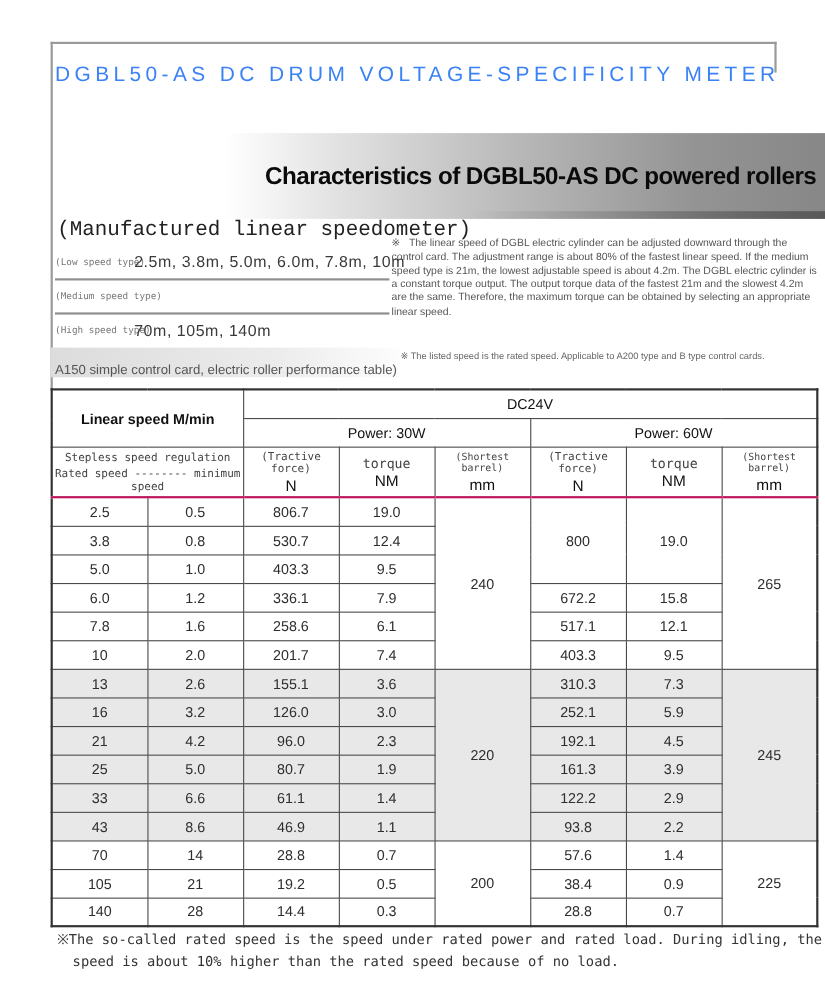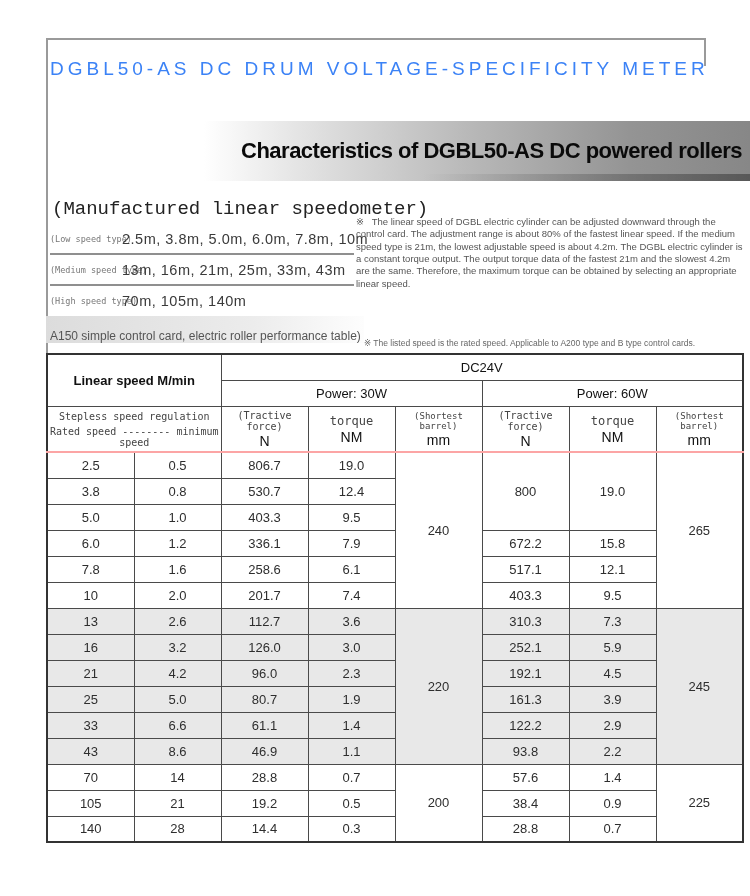--- a/index.html
+++ b/index.html
@@ -12,21 +12,21 @@
   
   .frame-top{left:46px;top:38px;width:658px;height:26px;border-top:2px solid #9a9a9a;border-right:2px solid #9a9a9a;}
   .frame-left{left:46px;top:38px;width:0;height:316px;border-left:2px solid #9a9a9a;}
 
   .doc-title{
     left:50px;top:58px;width:650px;text-align:center;
     font-size:19px;letter-spacing:4px;color:#3b82f6;white-space:nowrap;
   }
 
   .banner{
-    left:204px;top:121px;width:546px;height:60px;
+    left:204px;top:121px;width:546px;height:78px;
     background:linear-gradient(90deg,#ffffff 0%,#e3e3e3 18%,#b9b9b9 48%,#949494 78%,#878787 100%);
     display:flex;align-items:center;justify-content:flex-end;padding-right:8px;box-sizing:border-box;
   }
   .banner::after{
     content:"";position:absolute;left:40%;right:0;bottom:0;height:7px;
     background:linear-gradient(90deg,rgba(0,0,0,0) 0%,rgba(0,0,0,0.35) 100%);
   }
   .banner-text{font-size:22px;font-weight:bold;color:#0a0a0a;letter-spacing:-0.5px;white-space:nowrap;}
 
   .mfg-heading{
@@ -47,32 +47,32 @@
     left:356px;top:216px;width:390px;font-size:9.5px;line-height:1.3;color:#555;
     white-space:pre-wrap;
   }
 
   .card-bar{
     left:46px;top:316px;width:318px;height:27px;
     background:linear-gradient(90deg,#dcdcdc 0%,#ececec 65%,#fdfdfd 100%);
     display:flex;align-items:flex-end;padding-left:4px;box-sizing:border-box;
   }
   .card-bar-text{font-size:12px;color:#555;white-space:nowrap;}
-  .card-note{left:364px;top:338px;width:384px;font-size:8.5px;color:#666;white-space:nowrap;}
+  .card-note{left:364px;top:318px;width:384px;font-size:8.5px;color:#666;white-space:nowrap;}
 
   
   table.spec{
     left:46px;top:353px;border-collapse:collapse;table-layout:fixed;width:697px;
     border:2px solid #333;
   }
   table.spec td{border:1px solid #4a4a4a;text-align:center;vertical-align:middle;padding:0;
     font-size:13px;color:#2e2e2e;}
   tr.hrow1 td,tr.hrow2 td{height:25px;font-size:13px;color:#111;}
   td.h-linear{font-size:13.5px;font-weight:bold;}
-  tr.hrow3 td{height:44px;border-bottom:2px solid #fca5a5;}
+  tr.hrow3 td{height:44px;border-bottom:2px solid #be185d;}
   .stepless-l1{font-family:"DejaVu Sans Mono","Liberation Mono",monospace;font-size:10px;color:#444;margin-bottom:4px;}
   .stepless-l2{font-family:"DejaVu Sans Mono","Liberation Mono",monospace;font-size:10px;color:#444;}
   .ulabel{font-family:"DejaVu Sans Mono","Liberation Mono",monospace;color:#444;text-align:center;}
   .ulabel.tractive{font-size:10px;}
   .ulabel.torque{font-size:12px;}
   .ulabel.barrel{font-size:9px;}
   .uunit{font-size:14px;color:#111;margin-top:1px;}
   tr.data{height:26px;}
   tr.shade td{background:#e8e8e8;}
 
@@ -94,21 +94,20 @@
 
 <div class="abs mfg-heading">(Manufactured linear speedometer)</div>
 
 <div class="abs speed-panel">
   <div class="speed-row sep">
     <span class="speed-label">(Low speed type)</span>
     <span class="speed-values">2.5m, 3.8m, 5.0m, 6.0m, 7.8m, 10m</span>
   </div>
   <div class="speed-row sep">
     <span class="speed-label">(Medium speed type)</span>
-    <span class="speed-values">13m, 16m, 21m, 25m, 33m, 43m</span>
   </div>
   <div class="speed-row">
     <span class="speed-label">(High speed type)</span>
     <span class="speed-values">70m, 105m, 140m</span>
   </div>
 </div>
 
 <div class="abs side-note">※   The linear speed of DGBL electric cylinder can be adjusted downward through the control card. The adjustment range is about 80% of the fastest linear speed. If the medium speed type is 21m, the lowest adjustable speed is about 4.2m. The DGBL electric cylinder is a constant torque output. The output torque data of the fastest 21m and the slowest 4.2m are the same. Therefore, the maximum torque can be obtained by selecting an appropriate linear speed.</div>
 
 <div class="abs card-bar">
@@ -210,21 +209,21 @@
     <td>2.0</td>
     <td>201.7</td>
     <td>7.4</td>
     <td>403.3</td>
     <td>9.5</td>
   </tr>
 
   <tr class="data shade">
     <td>13</td>
     <td>2.6</td>
-    <td>112.7</td>
+    <td>155.1</td>
     <td>3.6</td>
     <td rowspan="6">220</td>
     <td>310.3</td>
     <td>7.3</td>
     <td rowspan="6">245</td>
   </tr>
   <tr class="data shade">
     <td>16</td>
     <td>3.2</td>
     <td>126.0</td>
@@ -288,13 +287,15 @@
     <td>28</td>
     <td>14.4</td>
     <td>0.3</td>
     <td>28.8</td>
     <td>0.7</td>
   </tr>
   </tbody>
 </table>
 
 <div class="abs footer">
+  <div class="l1">※The so-called rated speed is the speed under rated power and rated load. During idling, the</div>
+  <div class="l2">speed is about 10% higher than the rated speed because of no load.</div>
 </div>
 
 </body></html>

